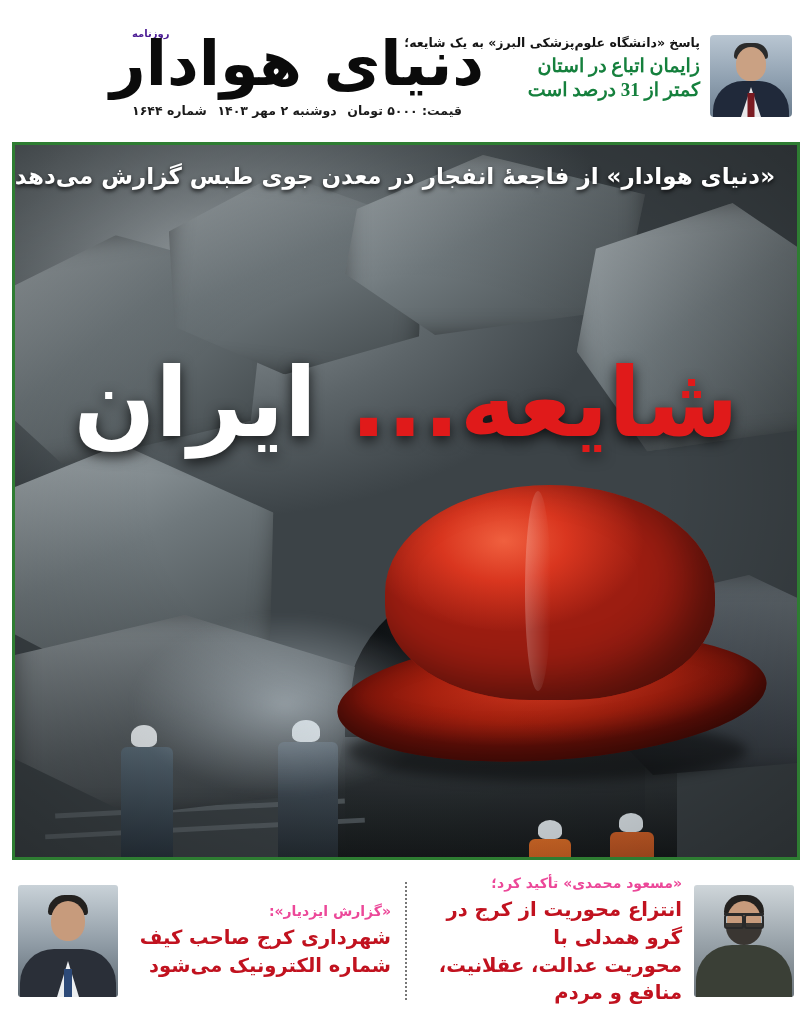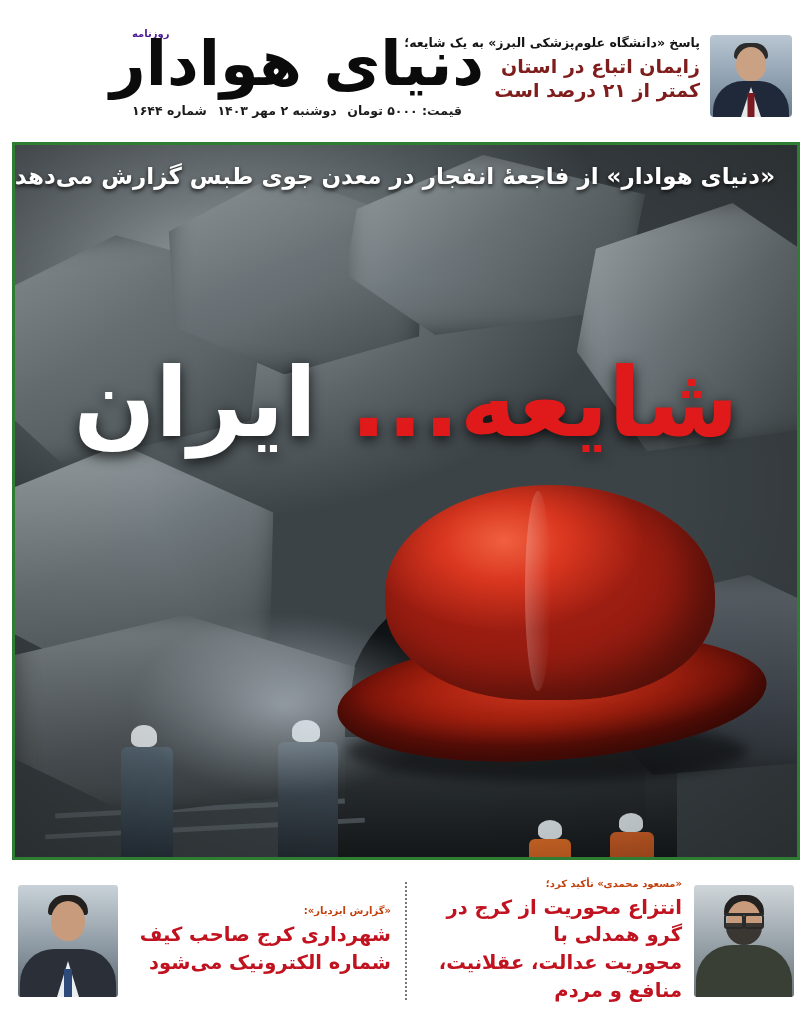--- a/index.html
+++ b/index.html
@@ -152,23 +152,24 @@
   .hl-kicker {
     font-size: 12.5px;
     font-weight: bold;
     color: #141414;
     margin-bottom: 3px;
     white-space: nowrap;
   }
   .hl-main {
     font-size: 19px;
     font-weight: bold;
-    color: #7f1d1d;
+    color: #15803d;
     line-height: 1.3;
     white-space: nowrap;
+    font-family: Liberation Serif, serif;
   }
 
   
   .main-panel {
     position: relative;
     height: 718px;
     margin: 2px 0 0 0;
     border: 3px solid #2e7d32;
     box-sizing: border-box;
     overflow: hidden;
@@ -369,23 +370,23 @@
     border-left: 2px dotted #777;
     margin: 6px 10px;
     align-self: stretch;
   }
   .bot-text {
     direction: rtl;
     text-align: right;
     flex: 1 1 auto;
   }
   .bot-kicker {
-    font-size: 10px;
-    font-weight: bold;
-    color: #c2410c;
+    font-size: 14px;
+    font-weight: bold;
+    color: #ec4899;
     margin-bottom: 5px;
   }
   .bot-head {
     font-size: 19.5px;
     font-weight: bold;
     color: #c1121f;
     line-height: 1.42;
   }
   .bot-photo {
     width: 100px;
@@ -423,21 +424,21 @@
       <div class="mugshot">
         <div class="mug-body"></div>
         <div class="mug-hair"></div>
         <div class="mug-face"></div>
         <div class="mug-shirt"></div>
         <div class="mug-tie"></div>
       </div>
       <div class="headline-block">
         <div class="hl-kicker">پاسخ «دانشگاه علوم‌پزشکی البرز» به یک شایعه؛</div>
         <div class="hl-main">زایمان اتباع در استان</div>
-        <div class="hl-main">کمتر از ۲۱ درصد است</div>
+        <div class="hl-main">کمتر از 31 درصد است</div>
       </div>
     </div>
 
     <div class="mast-logo-wrap">
       <div class="mast-pretitle">روزنامه</div>
       <div class="mast-title">دنیای هوادار</div>
       <div class="mast-meta">
         <span>شماره ۱۶۴۴</span>
         <span>دوشنبه ۲ مهر ۱۴۰۳</span>
         <span>قیمت: ۵۰۰۰ تومان</span>

